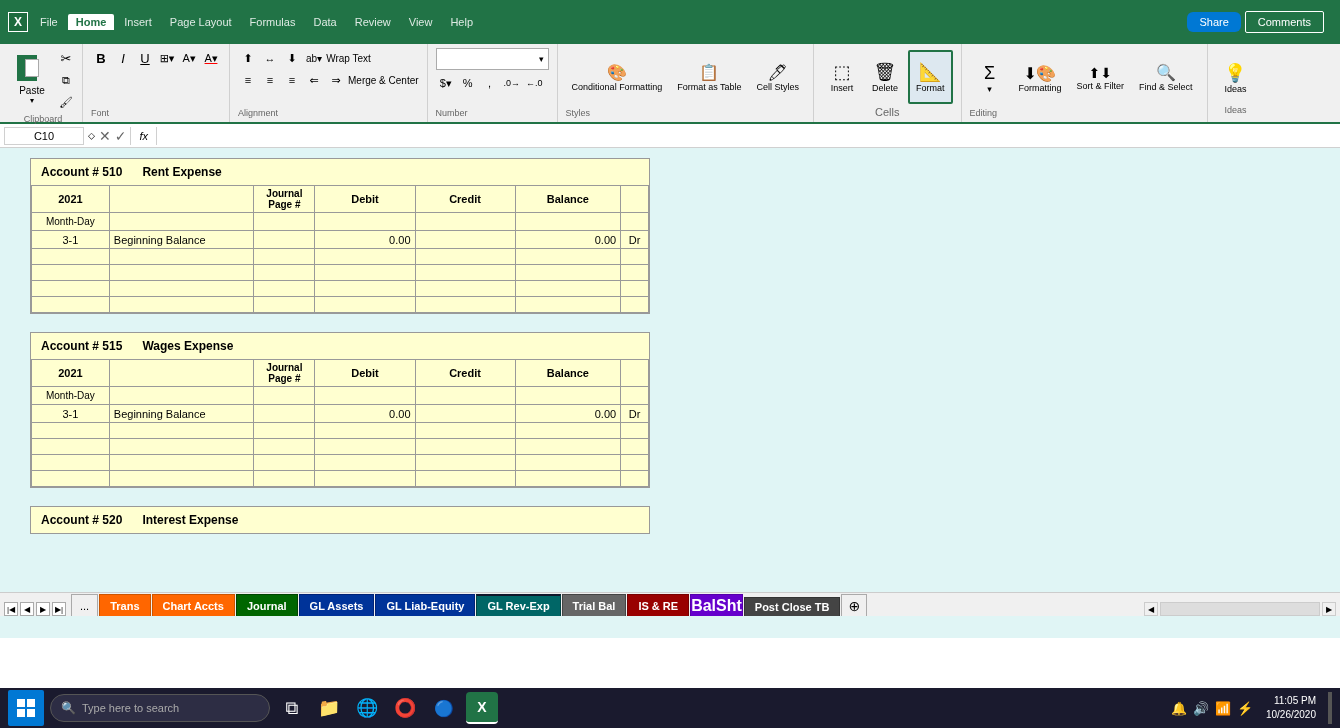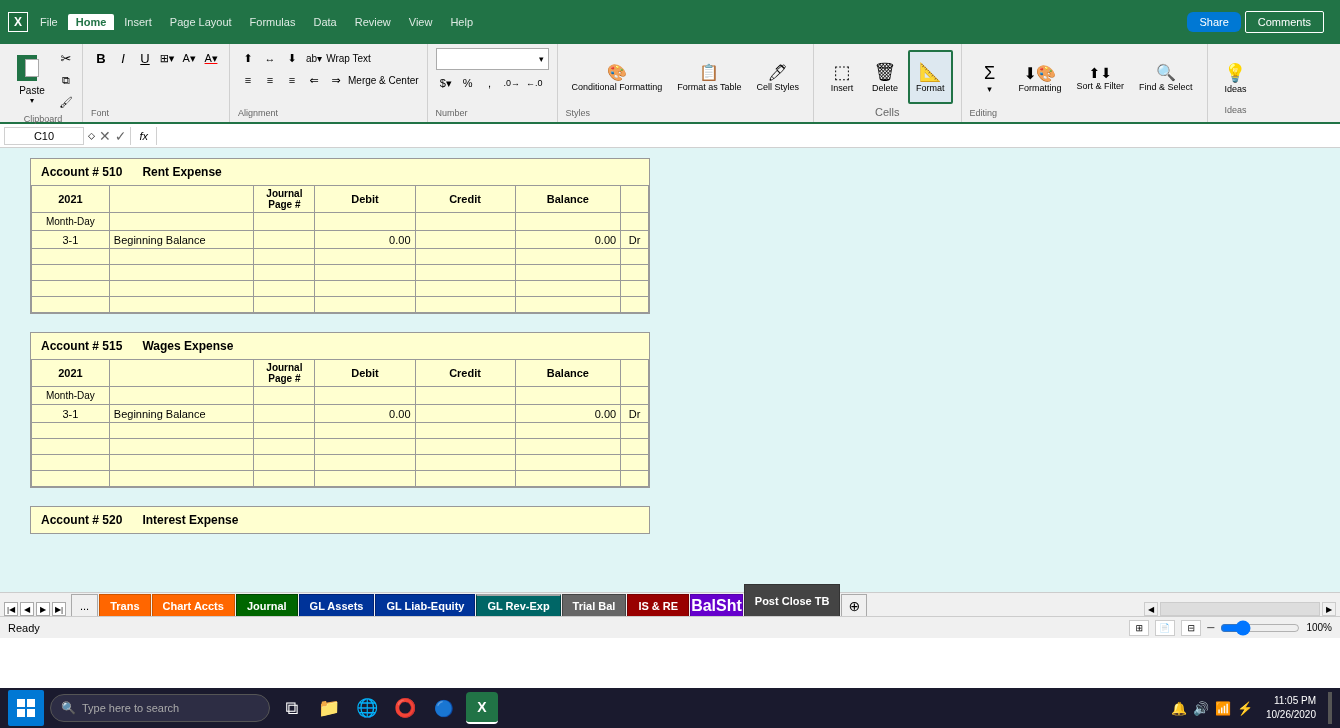--- a/index.html
+++ b/index.html
@@ -517,45 +517,34 @@
       <div style="width:14px; height:14px; border:1px solid #aaa; background:white; display:flex; align-items:center; justify-content:center; cursor:pointer; font-size:8px;">◀</div>
       <div style="width:14px; height:14px; border:1px solid #aaa; background:white; display:flex; align-items:center; justify-content:center; cursor:pointer; font-size:8px;">▶</div>
       <div style="width:14px; height:14px; border:1px solid #aaa; background:white; display:flex; align-items:center; justify-content:center; cursor:pointer; font-size:8px;">▶|</div>
     </div>
     <div style="height:22px; padding:0 8px; border:1px solid #aaa; border-bottom:none; cursor:pointer; font-size:11px; display:flex; align-items:center; background:#f0f0f0;">...</div>
     <div style="height:22px; padding:0 10px; border:1px solid #cc5500; border-bottom:none; cursor:pointer; font-size:11px; display:flex; align-items:center; background:#ff6600; color:white; font-weight:bold;">Trans</div>
     <div style="height:22px; padding:0 10px; border:1px solid #cc5500; border-bottom:none; cursor:pointer; font-size:11px; display:flex; align-items:center; background:#ff6600; color:white; font-weight:bold;">Chart Accts</div>
     <div style="height:22px; padding:0 10px; border:1px solid #004400; border-bottom:none; cursor:pointer; font-size:11px; display:flex; align-items:center; background:#006600; color:white; font-weight:bold;">Journal</div>
     <div style="height:22px; padding:0 10px; border:1px solid #002277; border-bottom:none; cursor:pointer; font-size:11px; display:flex; align-items:center; background:#003399; color:white; font-weight:bold;">GL Assets</div>
     <div style="height:22px; padding:0 10px; border:1px solid #002277; border-bottom:none; cursor:pointer; font-size:11px; display:flex; align-items:center; background:#003399; color:white; font-weight:bold;">GL Liab-Equity</div>
-    <div style="height:22px; padding:0 10px; border:1px solid #004444; border-bottom:none; cursor:pointer; font-size:11px; display:flex; align-items:center; background:#006666; color:white; font-weight:bold; border-top:2px solid #a3a3a3;">GL Rev-Exp</div>
+    <div style="height:22px; padding:0 10px; border:1px solid #004444; border-bottom:none; cursor:pointer; font-size:11px; display:flex; align-items:center; background:#006666; color:white; font-weight:bold; border-top:2px solid #0f172a;">GL Rev-Exp</div>
     <div style="height:22px; padding:0 10px; border:1px solid #444; border-bottom:none; cursor:pointer; font-size:11px; display:flex; align-items:center; background:#666666; color:white; font-weight:bold;">Trial Bal</div>
     <div style="height:22px; padding:0 10px; border:1px solid #770000; border-bottom:none; cursor:pointer; font-size:11px; display:flex; align-items:center; background:#990000; color:white; font-weight:bold;">IS &amp; RE</div>
     <div style="height:22px; padding:0 0; border:1px solid #5500aa; border-bottom:none; cursor:pointer; font-size:16px; display:flex; align-items:center; background:#6600cc; color:white; font-weight:bold;">BalSht</div>
-    <div style="height:32px; padding:0 10px; border:1px solid #333; border-bottom:none; cursor:pointer; font-size:11px; display:flex; align-items:center; background:#444444; color:white; font-weight:bold;">Post Close TB</div>
+    <div style="height:19px; padding:0 10px; border:1px solid #333; border-bottom:none; cursor:pointer; font-size:11px; display:flex; align-items:center; background:#444444; color:white; font-weight:bold;">Post Close TB</div>
     <div style="height:22px; padding:0 6px; border:1px solid #aaa; border-bottom:none; cursor:pointer; font-size:14px; display:flex; align-items:center; background:#f0f0f0;">⊕</div>
 
     <div style="margin-left:auto; display:flex; align-items:center; gap:2px;">
       <div style="width:14px; height:14px; background:#f0f0f0; border:1px solid #ccc; display:flex; align-items:center; justify-content:center; cursor:pointer; font-size:8px;">◀</div>
       <div style="width:160px; height:14px; background:#ddd; border:1px solid #ccc; cursor:pointer;"></div>
       <div style="width:14px; height:14px; background:#f0f0f0; border:1px solid #ccc; display:flex; align-items:center; justify-content:center; cursor:pointer; font-size:8px;">▶</div>
     </div>
   </div>
 
-  <div style="position:absolute; bottom:0; left:0; right:0; height:22px; background:#f0f0f0; border-top:1px solid #ccc; display:flex; align-items:center; justify-content:space-between; padding:0 8px; font-size:11px;">
-    <span>Ready</span>
-    <div style="display:flex; align-items:center; gap:6px;">
-      <div style="width:20px; height:16px; border:1px solid #ccc; background:white; display:flex; align-items:center; justify-content:center; cursor:pointer; font-size:9px;">⊞</div>
-      <div style="width:20px; height:16px; border:1px solid #ccc; background:white; display:flex; align-items:center; justify-content:center; cursor:pointer; font-size:9px;">📄</div>
-      <div style="width:20px; height:16px; border:1px solid #ccc; background:white; display:flex; align-items:center; justify-content:center; cursor:pointer; font-size:9px;">⊟</div>
-      <span style="font-size:10px;">─</span>
-      <input type="range" min="10" max="400" value="100" style="width: 80px; height: 12px;">
-      <span style="font-size:10px;">100%</span>
-    </div>
-  </div>
 </div>
 
 <div style="position:fixed; bottom:0; left:0; right:0; height:40px; background:#1a1a2e; display:flex; align-items:center; padding:0 8px; gap:6px; z-index:1000;">
   <div style="width:36px; height:36px; background:#0078d4; display:flex; align-items:center; justify-content:center; border-radius:2px; cursor:pointer;">
     <div style="display:grid; grid-template-columns:1fr 1fr; gap:2px; width:18px; height:18px;">
       <div style="background:white;"></div>
       <div style="background:white;"></div>
       <div style="background:white;"></div>
       <div style="background:white;"></div>
     </div>

